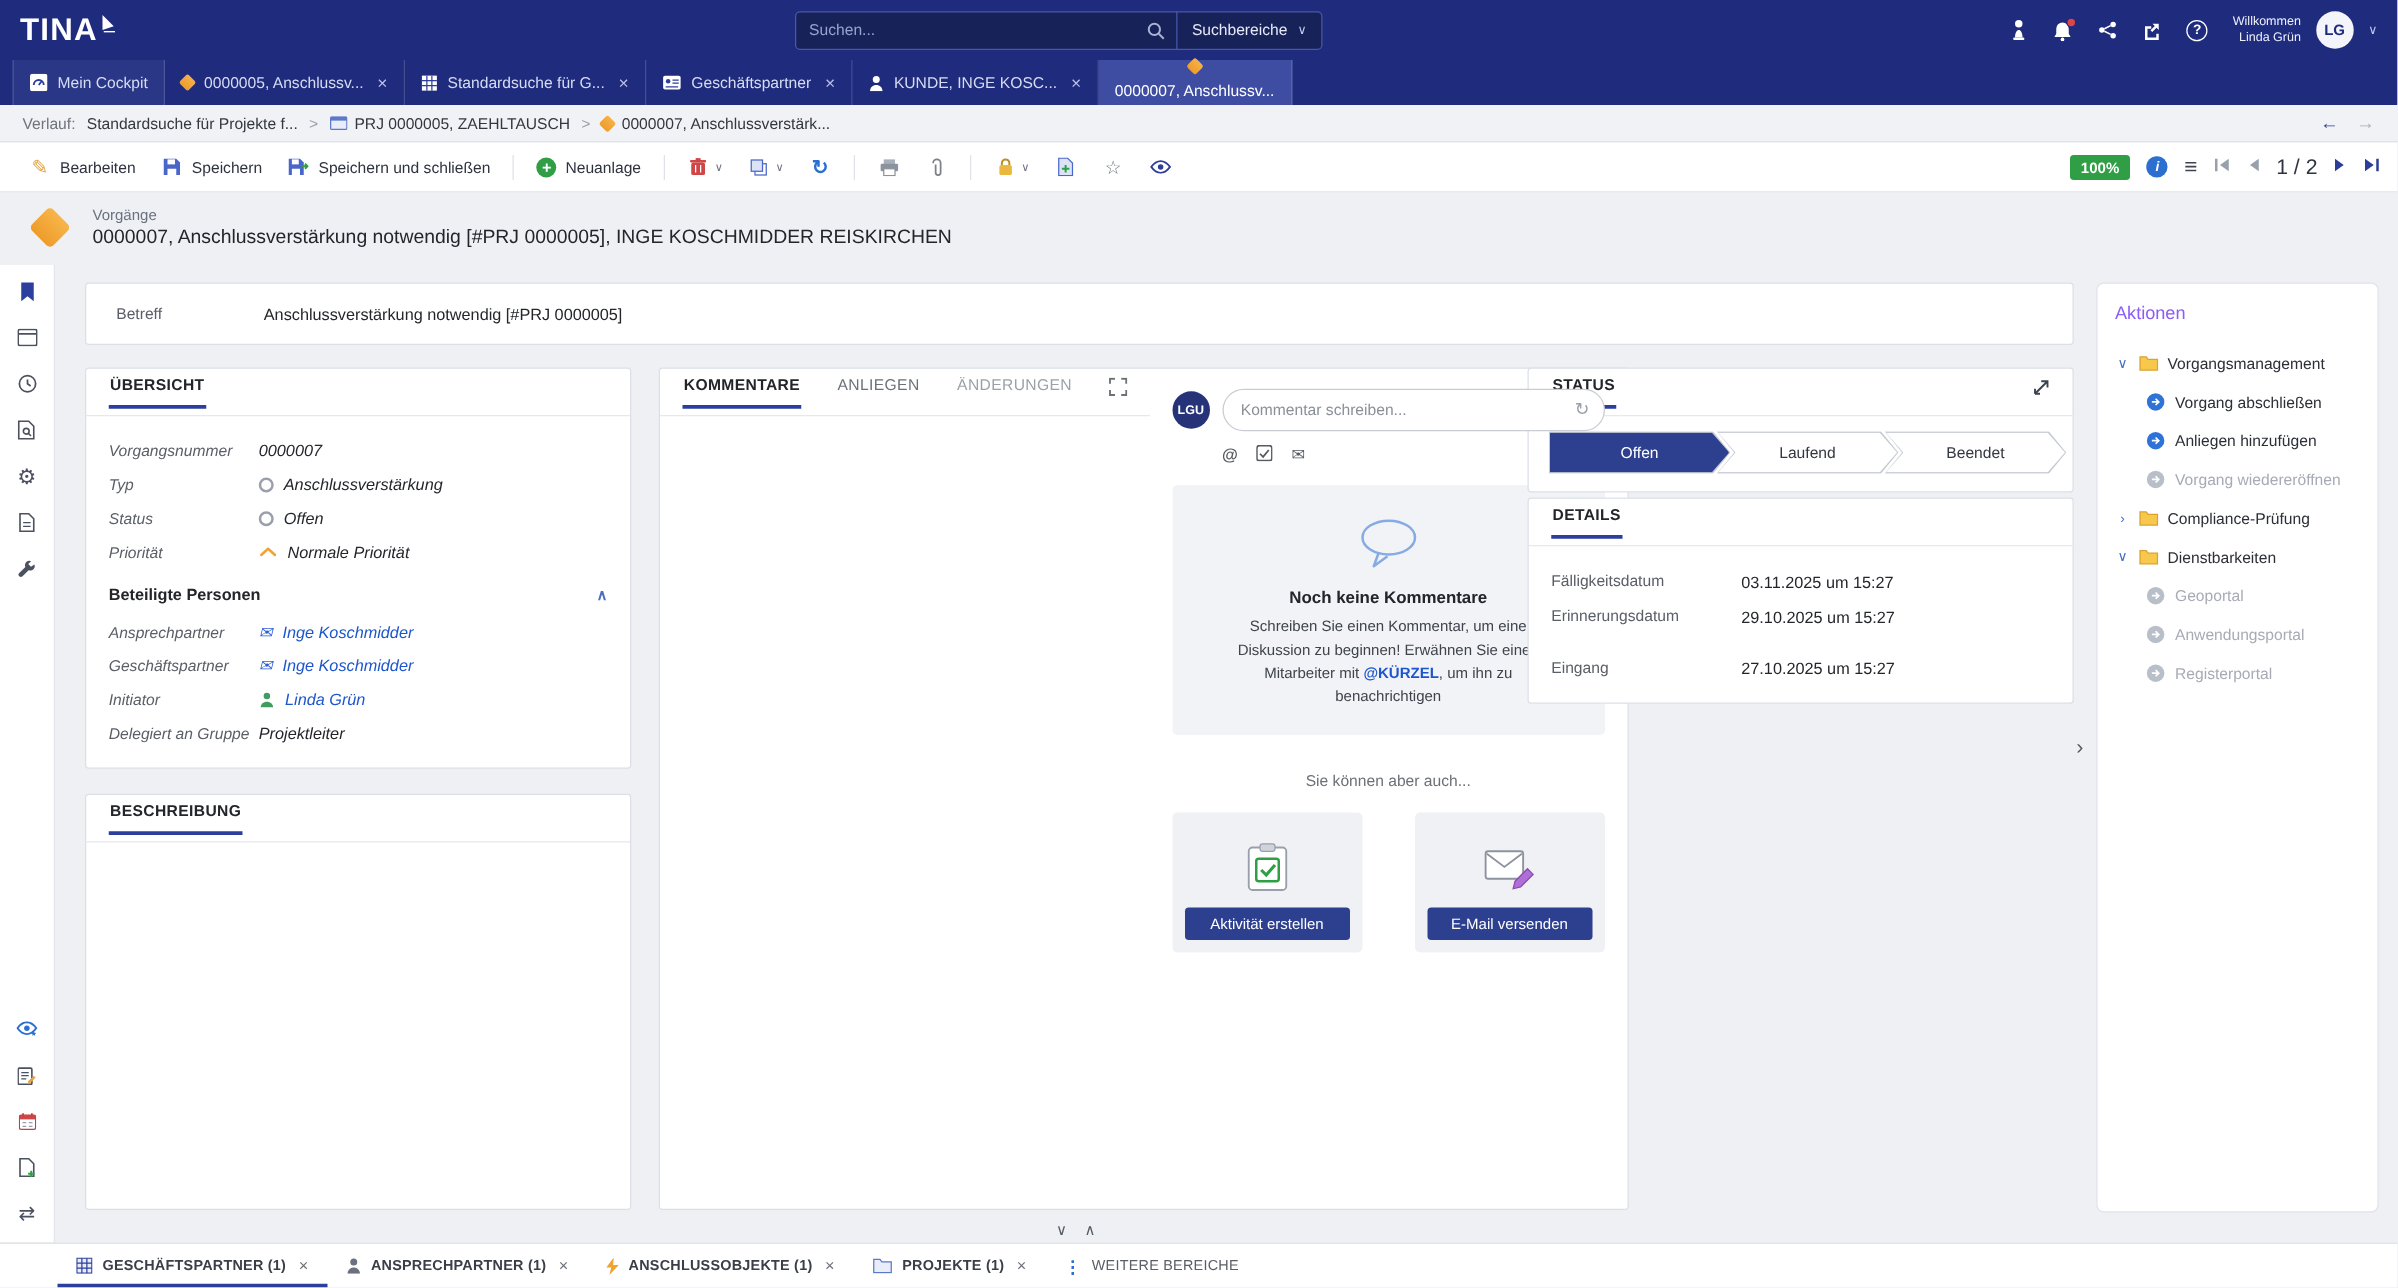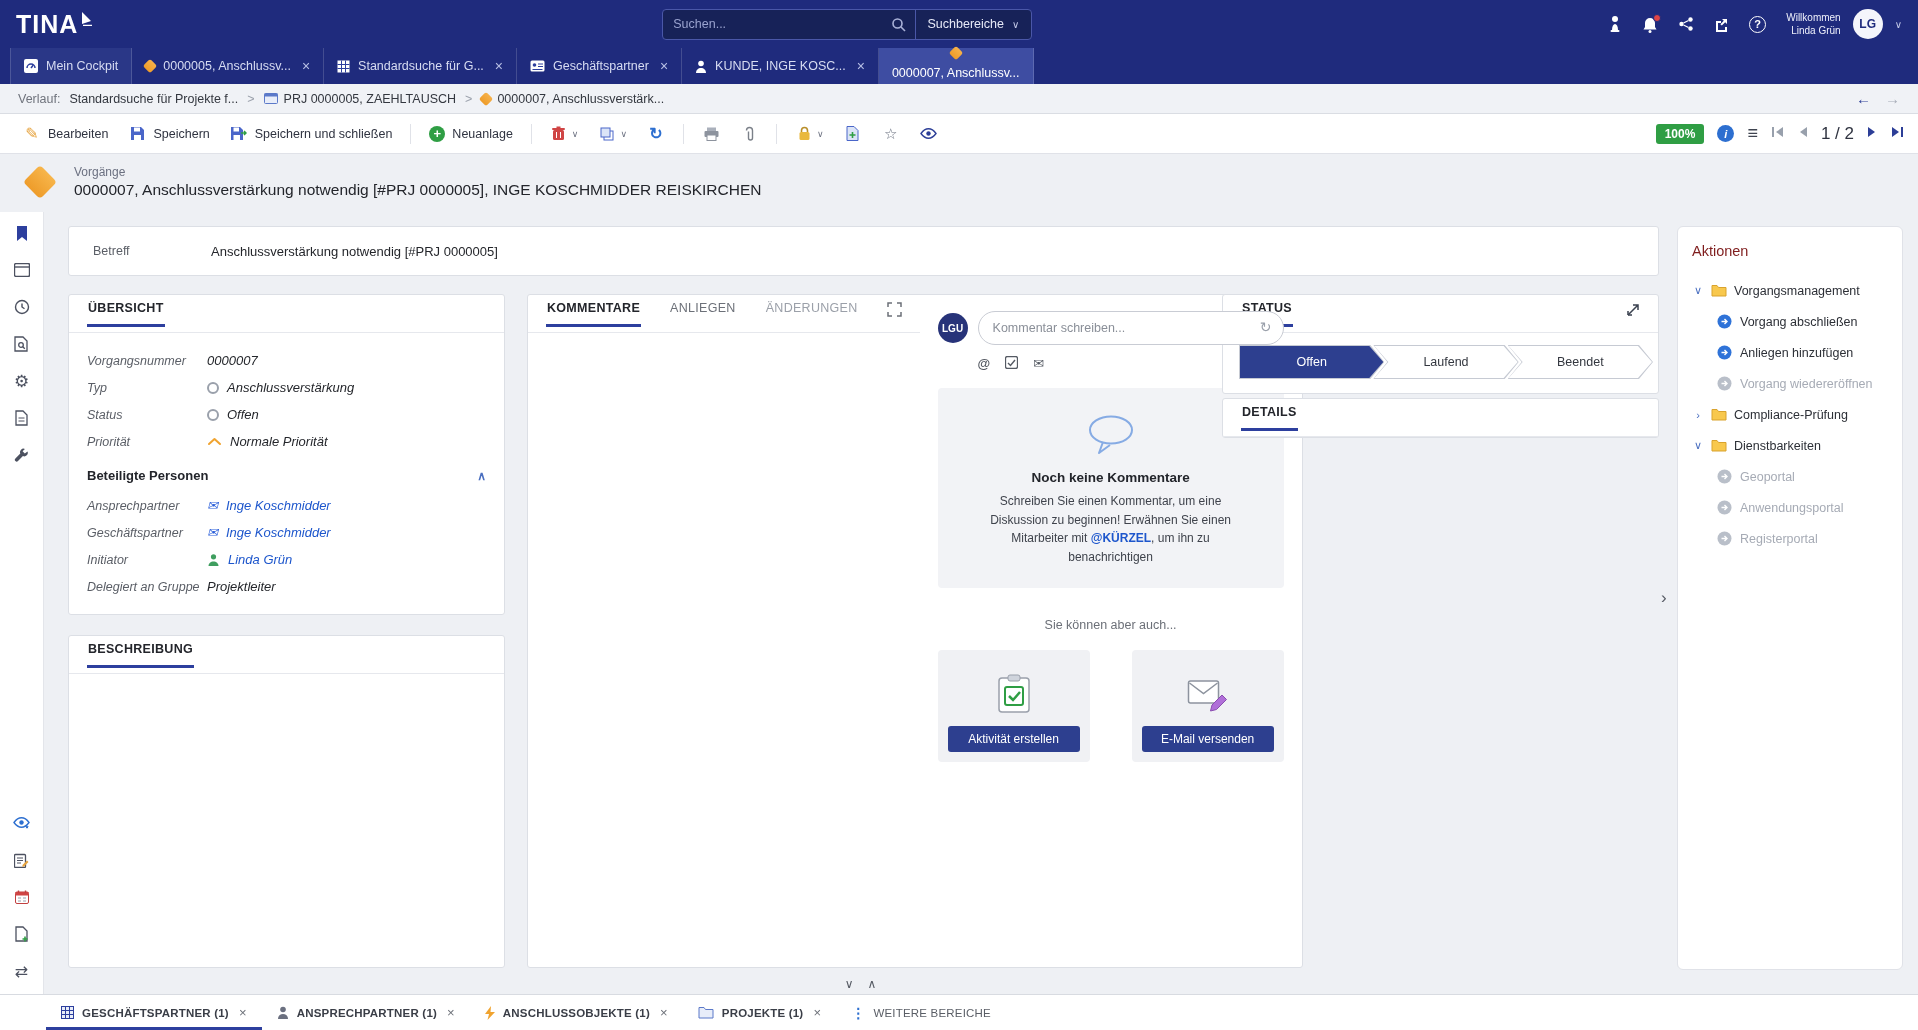--- a/index.html
+++ b/index.html
@@ -8,21 +8,21 @@
     font-family: "Liberation Sans", sans-serif;
     font-size: 13px; color:#24262b; background:#eef0f4; overflow:hidden;
   }
   [data-interactable="true"] { cursor:pointer; }
   .page { width:1918px; height:1030px; display:flex; flex-direction:column; }
   .flex1 { flex:1; }
 
   
   .topbar { height:48px; background:#1f2b7d; color:#fff; display:flex; align-items:center; padding:0 16px; gap:12px; flex-shrink:0;}
   .logo { display:flex; align-items:flex-start; gap:2px; font-size:25px; font-weight:bold; letter-spacing:1px; }
-  .search { display:flex; align-items:center; background:#172258; border:1px solid #4a57a8; border-radius:4px; height:31px; width:370px; }
+  .search { display:flex; align-items:center; background:#172258; border:1px solid #4a57a8; border-radius:4px; height:31px; width:422px; }
   .search input { background:transparent; border:0; outline:none; color:#dfe3f4; flex:1; padding:0 10px; font-size:12.5px; font-family:inherit;}
   .search input::placeholder { color:#9aa3cf; }
   .search .vdiv { width:1px; height:31px; background:#4a57a8; }
   .scope { display:flex; align-items:center; gap:8px; padding:0 12px; font-size:12.5px; color:#e6e9f7; }
   .chev { font-size:10px; color:#c3c9e8; }
   .topicons { display:flex; align-items:center; gap:20px; margin:0 8px; }
   .tico-top { position:relative; display:flex; align-items:center; }
   .belldot { position:absolute; top:-2px; right:-3px; width:8px; height:8px; border-radius:50%; background:#e04545; border:1px solid #1f2b7d; }
   .helpc { width:17px; height:17px; border:1.5px solid #fff; border-radius:50%; display:flex; align-items:center; justify-content:center; font-size:11px; font-weight:bold; color:#fff;}
   .welcome { text-align:right; font-size:10px; line-height:1.3; color:#eef0fb; }
@@ -129,21 +129,21 @@
   .shape-mid { clip-path:polygon(0 0, calc(100% - 14px) 0, 100% 50%, calc(100% - 14px) 100%, 0 100%, 14px 50%); }
   .step.active .step-i { background:#2d3f8f; color:#fff; }
   .head-right { margin-left:auto; display:flex; align-items:center; padding-bottom:8px; }
 
   .drow { display:flex; align-items:center; min-height:28px; font-size:13px; }
   .dlabel { width:152px; color:#5a5e66; font-size:12.5px; flex-shrink:0; }
   .dgap { margin-top:13px; }
 
   
   .actions { width:226px; flex-shrink:0; margin:14px 15px 24px 0; background:#fff; border:1px solid #e0e2e8; border-radius:6px; padding:16px 14px; position:relative; }
-  .actions-title { font-size:14.5px; color:#7f1d1d; margin-bottom:16px; }
+  .actions-title { font-size:14.5px; color:#8b5cf6; margin-bottom:16px; }
   .handle { position:absolute; left:-17px; top:50%; transform:translateY(-50%); color:#555a63; font-size:17px; }
   .tnode { display:flex; align-items:center; gap:7px; min-height:31px; font-size:12.5px; color:#2c2f36; }
   .texp { width:12px; color:#4a6fc0; font-size:11px; text-align:center; flex-shrink:0;}
   .tleaf { display:flex; align-items:center; gap:8px; margin-left:25px; min-height:31px; font-size:12.5px; color:#2c2f36;}
   .tleaf.disabled { color:#a6abb5; }
 
   
   .collapse-ctrl { position:absolute; bottom:3px; left:50%; transform:translateX(-50%); display:flex; gap:14px; color:#555a63; font-size:12px; }
   .bottombar { height:36px; background:#fff; border-top:1px solid #d8dbe1; display:flex; align-items:stretch; padding-left:46px; flex-shrink:0;}
   .btab { display:flex; align-items:center; gap:8px; padding:0 15px; font-size:11.5px; font-weight:bold; color:#3a3e47; letter-spacing:.2px; position:relative; white-space:nowrap;}
@@ -686,20 +686,34 @@
                 <span class="step-o shape-mid"></span>
                 <span class="step-i shape-mid">Beendet</span>
               </div>
             </div>
           </div>
 
           <div class="card" data-interactable="false">
             <div class="card-head">
               <span class="card-tab" data-interactable="true">DETAILS</span>
             </div>
+            <div class="cbody">
+              <div class="drow" data-interactable="false">
+                <span class="dlabel" data-interactable="false">Fälligkeitsdatum</span>
+                <span data-interactable="false">03.11.2025 um 15:27</span>
+              </div>
+              <div class="drow" data-interactable="false">
+                <span class="dlabel" data-interactable="false">Erinnerungsdatum</span>
+                <span data-interactable="false">29.10.2025 um 15:27</span>
+              </div>
+              <div class="drow dgap" data-interactable="false">
+                <span class="dlabel" data-interactable="false">Eingang</span>
+                <span data-interactable="false">27.10.2025 um 15:27</span>
+              </div>
+            </div>
           </div>
         </div>
       </div>
 
       <div class="collapse-ctrl" data-interactable="false">
         <span data-interactable="true">∨</span>
         <span data-interactable="true">∧</span>
       </div>
     </div>
 

